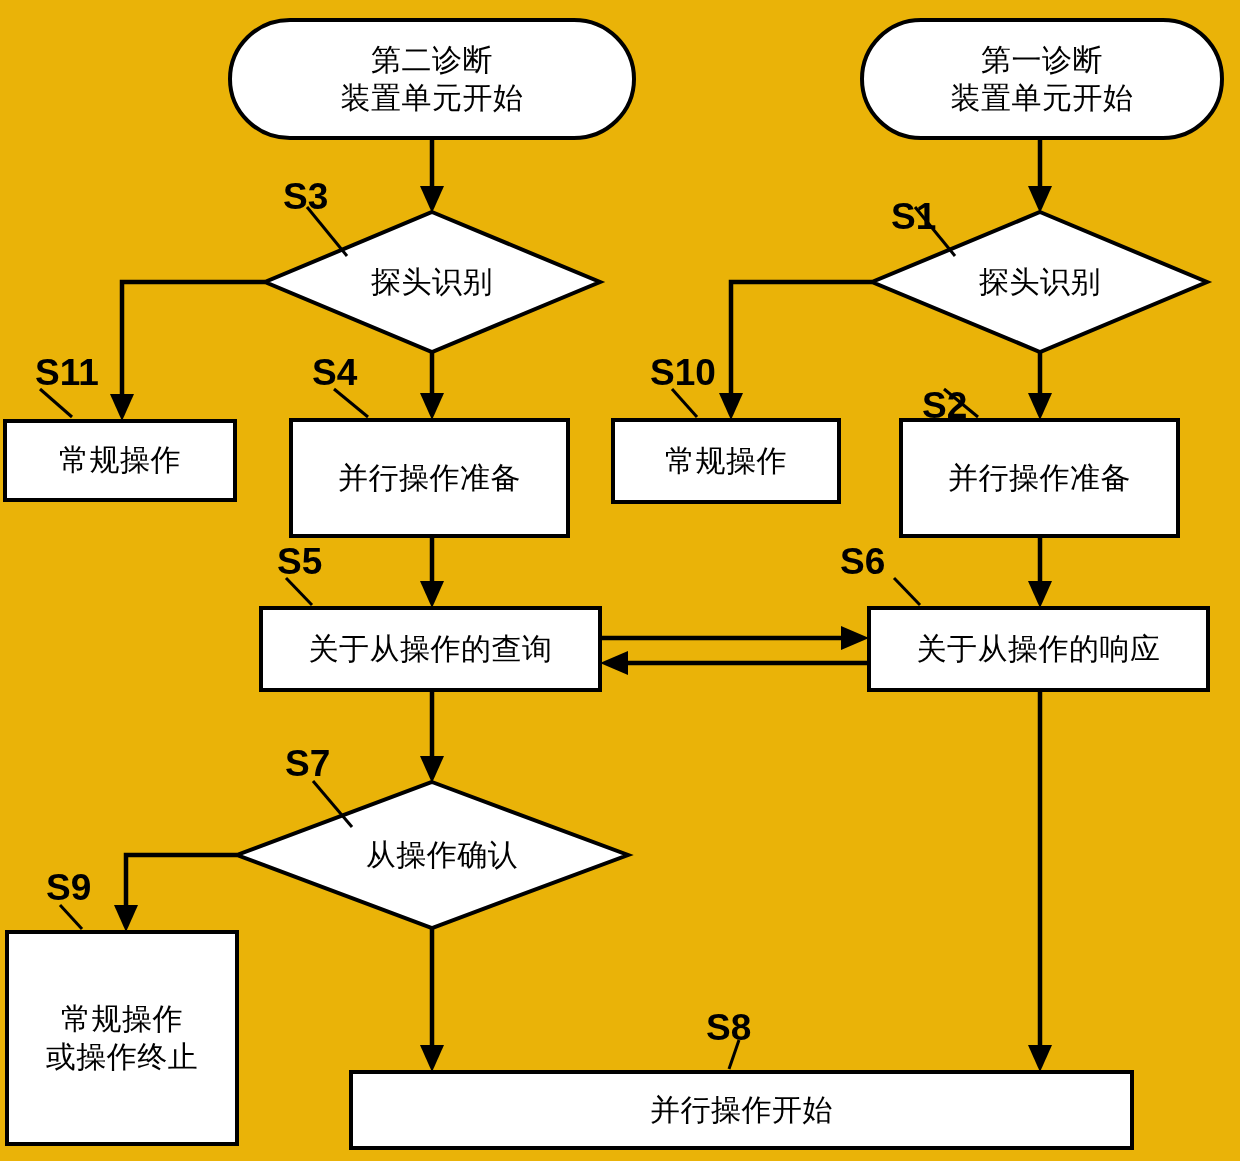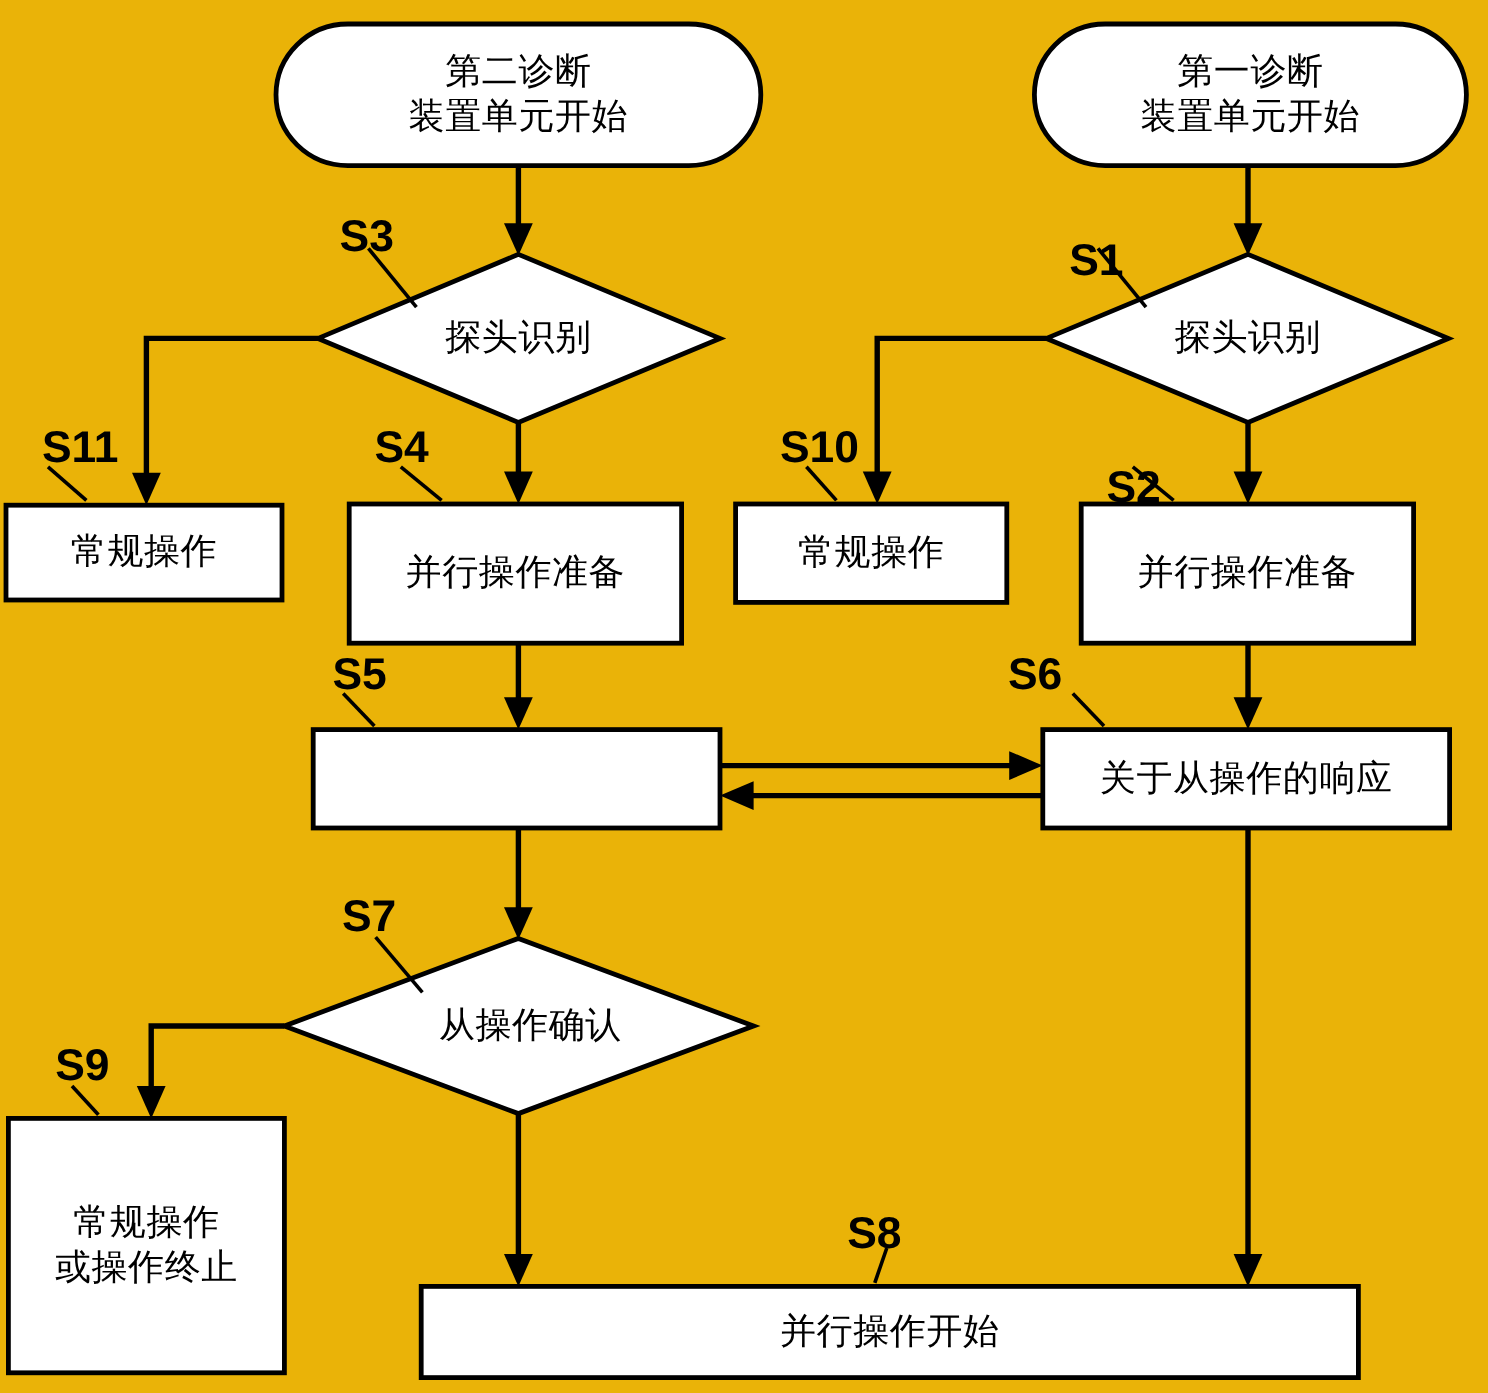--- a/index.html
+++ b/index.html
@@ -170,20 +170,21 @@
   <div class="node-label" style="left:900px; top:252px; width:280px; height:60px;">探头识别</div>
 
   <div class="node-label" style="left:5px; top:421px; width:230px; height:79px;">常规操作</div>
 
   <div class="node-label" style="left:291px; top:420px; width:277px; height:116px;">并行操作准备</div>
 
   <div class="node-label" style="left:613px; top:420px; width:226px; height:82px;">常规操作</div>
 
   <div class="node-label" style="left:901px; top:420px; width:277px; height:116px;">并行操作准备</div>
 
+  <div class="node-label" style="left:261px; top:608px; width:339px; height:82px;">关于从操作的查询</div>
 
   <div class="node-label" style="left:869px; top:608px; width:339px; height:82px;">关于从操作的响应</div>
 
   <div class="node-label" style="left:302px; top:825px; width:280px; height:60px;">从操作确认</div>
 
   <div class="node-label" style="left:7px; top:932px; width:230px; height:212px;">常规操作
 或操作终止</div>
 
   <div class="node-label" style="left:351px; top:1072px; width:781px; height:76px;">并行操作开始</div>
 

